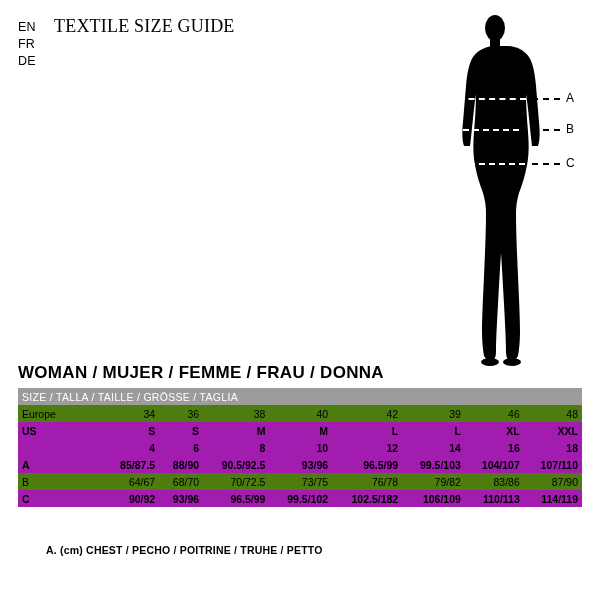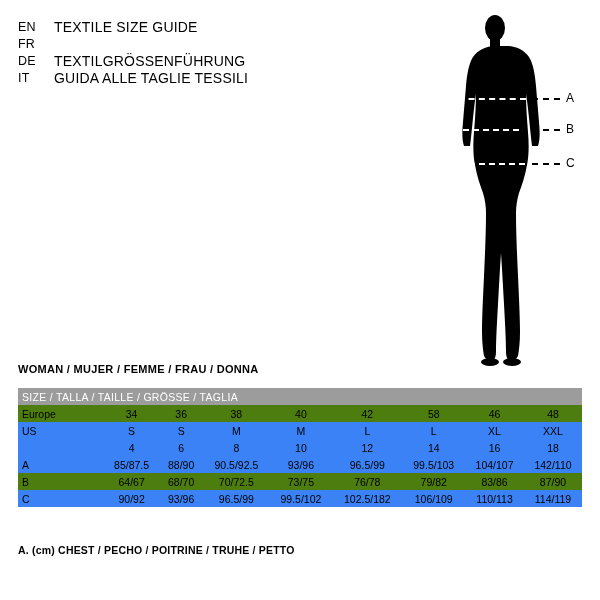--- a/index.html
+++ b/index.html
@@ -33,22 +33,23 @@
     height: 17px;
     font-size: 12.5px;
     letter-spacing: 0.2px;
   }
   .lang-code {
     width: 36px;
     flex: 0 0 36px;
     font-size: 12.5px;
   }
   .lang-text {
-    font-size: 14px;
+    font-size: 18px;
     white-space: nowrap;
+    font-family: Liberation Serif, serif;
   }
 
   
   .figure-area {
     position: absolute;
     left: 420px;
     top: 10px;
     width: 170px;
     height: 360px;
   }
@@ -73,21 +74,21 @@
     font-size: 12px;
     font-weight: normal;
     color: #000;
   }
 
   
   .woman-title {
     position: absolute;
     left: 18px;
     top: 363px;
-    font-size: 11px;
+    font-size: 17px;
     font-weight: bold;
     letter-spacing: 0.3px;
   }
 
   
   table.size-table {
     position: absolute;
     left: 18px;
     top: 388px;
     width: 564px;
@@ -100,60 +101,55 @@
     vertical-align: middle;
   }
   .row-header td {
     background: #9c9c9c;
     color: #ffffff;
     font-size: 10.5px;
     letter-spacing: 0.3px;
     height: 18px;
   }
   .row-light td { background: #4d7c0f; }
-  .row-dark td { background: #3b82f6; }
+  .row-dark td { background: #a21caf; font-weight: bold; }
   .col-label {
     width: 78px;
     text-align: left;
     padding-left: 4px;
   }
-  .cell { text-align: center; }
+  .cell { text-align: right; }
 
   
   .notes {
     position: absolute;
     left: 18px;
     top: 543px;
     font-size: 10.5px;
     line-height: 15px;
     font-weight: bold;
     letter-spacing: 0.2px;
   }
-  .note-line { height: 15px; }
+  .note-line { height: 15px; margin-left: 28px; }
 </style>
 </head>
 <body>
 
 <div class="page">
 
   <div class="lang-block">
     <div class="lang-row">
       <span class="lang-code">EN</span>
       <span class="lang-text">TEXTILE SIZE GUIDE</span>
     </div>
     <div class="lang-row">
       <span class="lang-code">FR</span>
     </div>
     <div class="lang-row">
       <span class="lang-code">DE</span>
-      <span class="lang-text">TEXTILGRÖSSENFÜHRUNG</span>
-    </div>
-    <div class="lang-row">
-      <span class="lang-code">IT</span>
-      <span class="lang-text">GUIDA ALLE TAGLIE TESSILI</span>
     </div>
   </div>
 
   <div class="figure-area">
     <svg class="body-svg" viewBox="0 0 110 360" preserveAspectRatio="xMidYMin meet">
       <g fill="#000000">
 
         <ellipse cx="55" cy="18" rx="10" ry="13"></ellipse>
 
         <rect x="50" y="28" width="10" height="10"></rect>
@@ -223,21 +219,21 @@
         <td colspan="9">SIZE / TALLA / TAILLE / GRÖSSE / TAGLIA</td>
       </tr>
 
       <tr class="row-light">
         <td class="col-label">Europe</td>
         <td class="cell">34</td>
         <td class="cell">36</td>
         <td class="cell">38</td>
         <td class="cell">40</td>
         <td class="cell">42</td>
-        <td class="cell">58</td>
+        <td class="cell">39</td>
         <td class="cell">46</td>
         <td class="cell">48</td>
       </tr>
 
       <tr class="row-dark">
         <td class="col-label">US</td>
         <td class="cell">S</td>
         <td class="cell">S</td>
         <td class="cell">M</td>
         <td class="cell">M</td>
@@ -262,21 +258,21 @@
 
       <tr class="row-dark">
         <td class="col-label">A</td>
         <td class="cell">85/87.5</td>
         <td class="cell">88/90</td>
         <td class="cell">90.5/92.5</td>
         <td class="cell">93/96</td>
         <td class="cell">96.5/99</td>
         <td class="cell">99.5/103</td>
         <td class="cell">104/107</td>
-        <td class="cell">142/110</td>
+        <td class="cell">107/110</td>
       </tr>
 
       <tr class="row-light">
         <td class="col-label">B</td>
         <td class="cell">64/67</td>
         <td class="cell">68/70</td>
         <td class="cell">70/72.5</td>
         <td class="cell">73/75</td>
         <td class="cell">76/78</td>
         <td class="cell">79/82</td>

